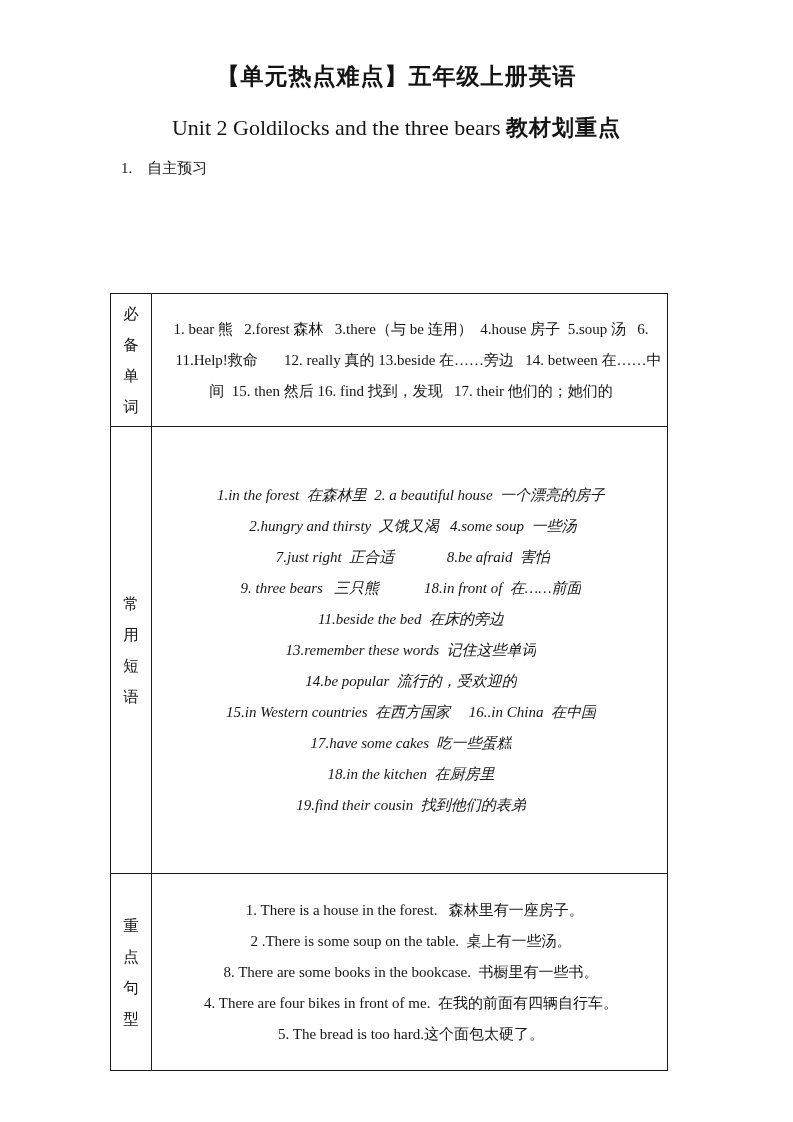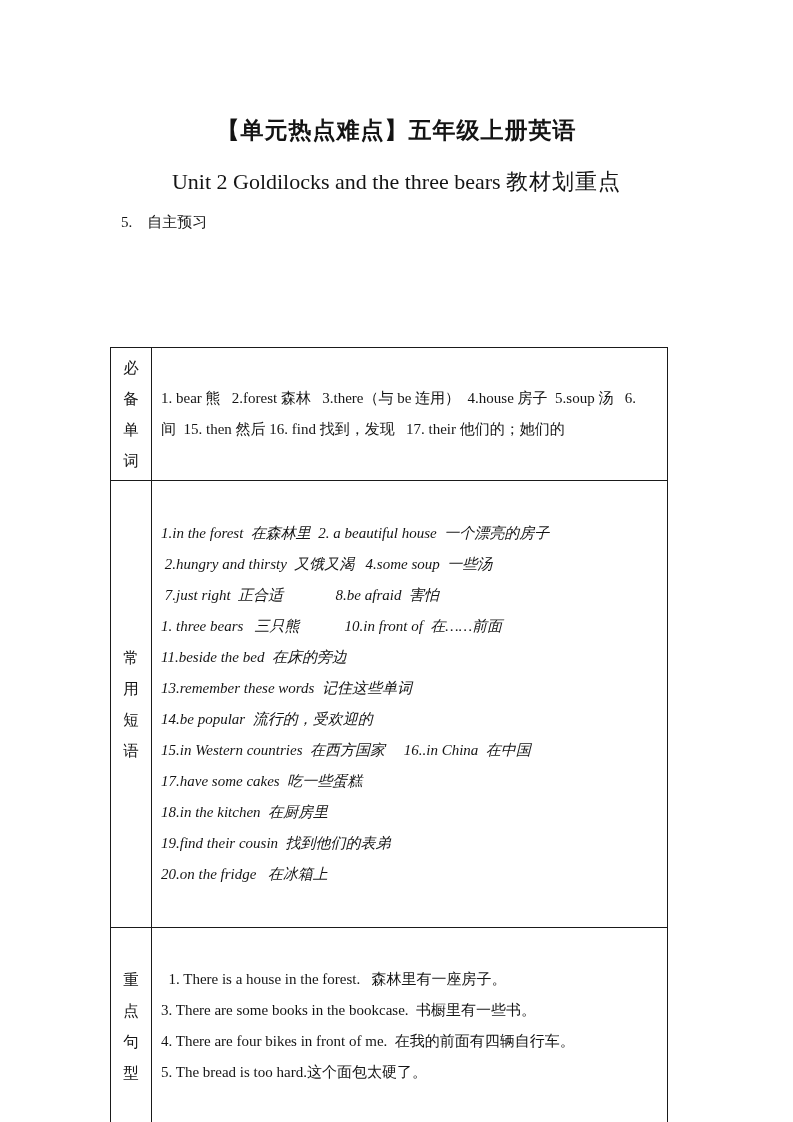--- a/index.html
+++ b/index.html
@@ -6,36 +6,36 @@
   html,body { background:#ffffff; }
   body {
     width:793px; height:1122px;
     position:relative; overflow:hidden;
     font-family:"Liberation Serif", serif;
     color:#141414;
   }
   .page { width:793px; height:1122px; position:relative; }
 
   .doc-title {
-    margin-top:114px;
+    margin-top:60px;
     text-align:center;
     font-size:23px; line-height:32px;
     font-weight:bold;
     font-family:"Liberation Sans", sans-serif;
     letter-spacing:1px;
   }
   .doc-subtitle {
     margin-top:20px;
     text-align:center;
     font-size:22px; line-height:32px;
   }
   .doc-subtitle .sub-en { font-family:"Liberation Serif", serif; }
   .doc-subtitle .sub-zh {
     font-family:"Liberation Sans", sans-serif;
-    font-weight:normal; margin-left:0; letter-spacing:1px;
+    font-weight:bold; margin-left:0; letter-spacing:1px;
   }
 
   .section-heading {
     margin:14px 0 0 121px;
     font-size:15px; line-height:20px;
     white-space:pre;
   }
 
   .wtable {
     position:absolute; left:110px; top:233px;
@@ -50,20 +50,21 @@
     display:flex; flex-direction:column;
     justify-content:center; align-items:center;
     font-size:15.5px;
   }
   .th span { display:block; line-height:31px; }
   .td {
     flex:1 1 auto;
     display:flex; flex-direction:column; justify-content:center;
     padding:4px 6px 4px 9px;
     overflow:hidden;
+    align-items:center;
   }
   .row-words  .td { min-height:132px; }
   .row-phrases .td { min-height:446px;font-style:italic; }
   .row-sentences .td { min-height:196px; }
   .tline {
     font-size:15px; line-height:31px;
     white-space:pre; overflow:hidden;
   }
 </style>
 </head>
@@ -71,70 +72,71 @@
 
 <div class="page">
 
   <div class="doc-title">【单元热点难点】五年级上册英语</div>
 
   <div class="doc-subtitle">
     <span class="sub-en">Unit 2  Goldilocks and the three bears</span>
     <span class="sub-zh">教材划重点</span>
   </div>
 
-  <div class="section-heading">5.    自主预习</div>
+  <div class="section-heading">1.    自主预习</div>
 
   <div class="wtable">
 
     <div class="trow row-words">
       <div class="th">
         <span>必</span>
         <span>备</span>
         <span>单</span>
         <span>词</span>
       </div>
       <div class="td">
         <div class="tline">1. bear 熊   2.forest 森林   3.there（与 be 连用）  4.house 房子  5.soup 汤   6.</div>
+        <div class="tline">    11.Help!救命       12. really 真的 13.beside 在……旁边   14. between 在……中</div>
         <div class="tline">间  15. then 然后 16. find 找到，发现   17. their 他们的；她们的</div>
       </div>
     </div>
 
     <div class="trow row-phrases">
       <div class="th">
         <span>常</span>
         <span>用</span>
         <span>短</span>
         <span>语</span>
       </div>
       <div class="td">
         <div class="tline">1.in the forest  在森林里  2. a beautiful house  一个漂亮的房子</div>
         <div class="tline"> 2.hungry and thirsty  又饿又渴   4.some soup  一些汤</div>
         <div class="tline"> 7.just right  正合适              8.be afraid  害怕</div>
-        <div class="tline">1. three bears   三只熊            10.in front of  在……前面</div>
+        <div class="tline">9. three bears   三只熊            18.in front of  在……前面</div>
         <div class="tline">11.beside the bed  在床的旁边</div>
         <div class="tline">13.remember these words  记住这些单词</div>
         <div class="tline">14.be popular  流行的，受欢迎的</div>
         <div class="tline">15.in Western countries  在西方国家     16..in China  在中国</div>
         <div class="tline">17.have some cakes  吃一些蛋糕</div>
         <div class="tline">18.in the kitchen  在厨房里</div>
         <div class="tline">19.find their cousin  找到他们的表弟</div>
-        <div class="tline">20.on the fridge   在冰箱上</div>
       </div>
     </div>
 
     <div class="trow row-sentences">
       <div class="th">
         <span>重</span>
         <span>点</span>
         <span>句</span>
         <span>型</span>
       </div>
       <div class="td">
         <div class="tline">  1. There is a house in the forest.   森林里有一座房子。</div>
-        <div class="tline">3. There are some books in the bookcase.  书橱里有一些书。</div>
+        <div class="tline">2 .There is some soup on the table.  桌上有一些汤。</div>
+        <div class="tline">8. There are some books in the bookcase.  书橱里有一些书。</div>
         <div class="tline">4. There are four bikes in front of me.  在我的前面有四辆自行车。</div>
         <div class="tline">5. The bread is too hard.这个面包太硬了。</div>
       </div>
     </div>
 
   </div>
 
 </div>
 
 </body></html>

